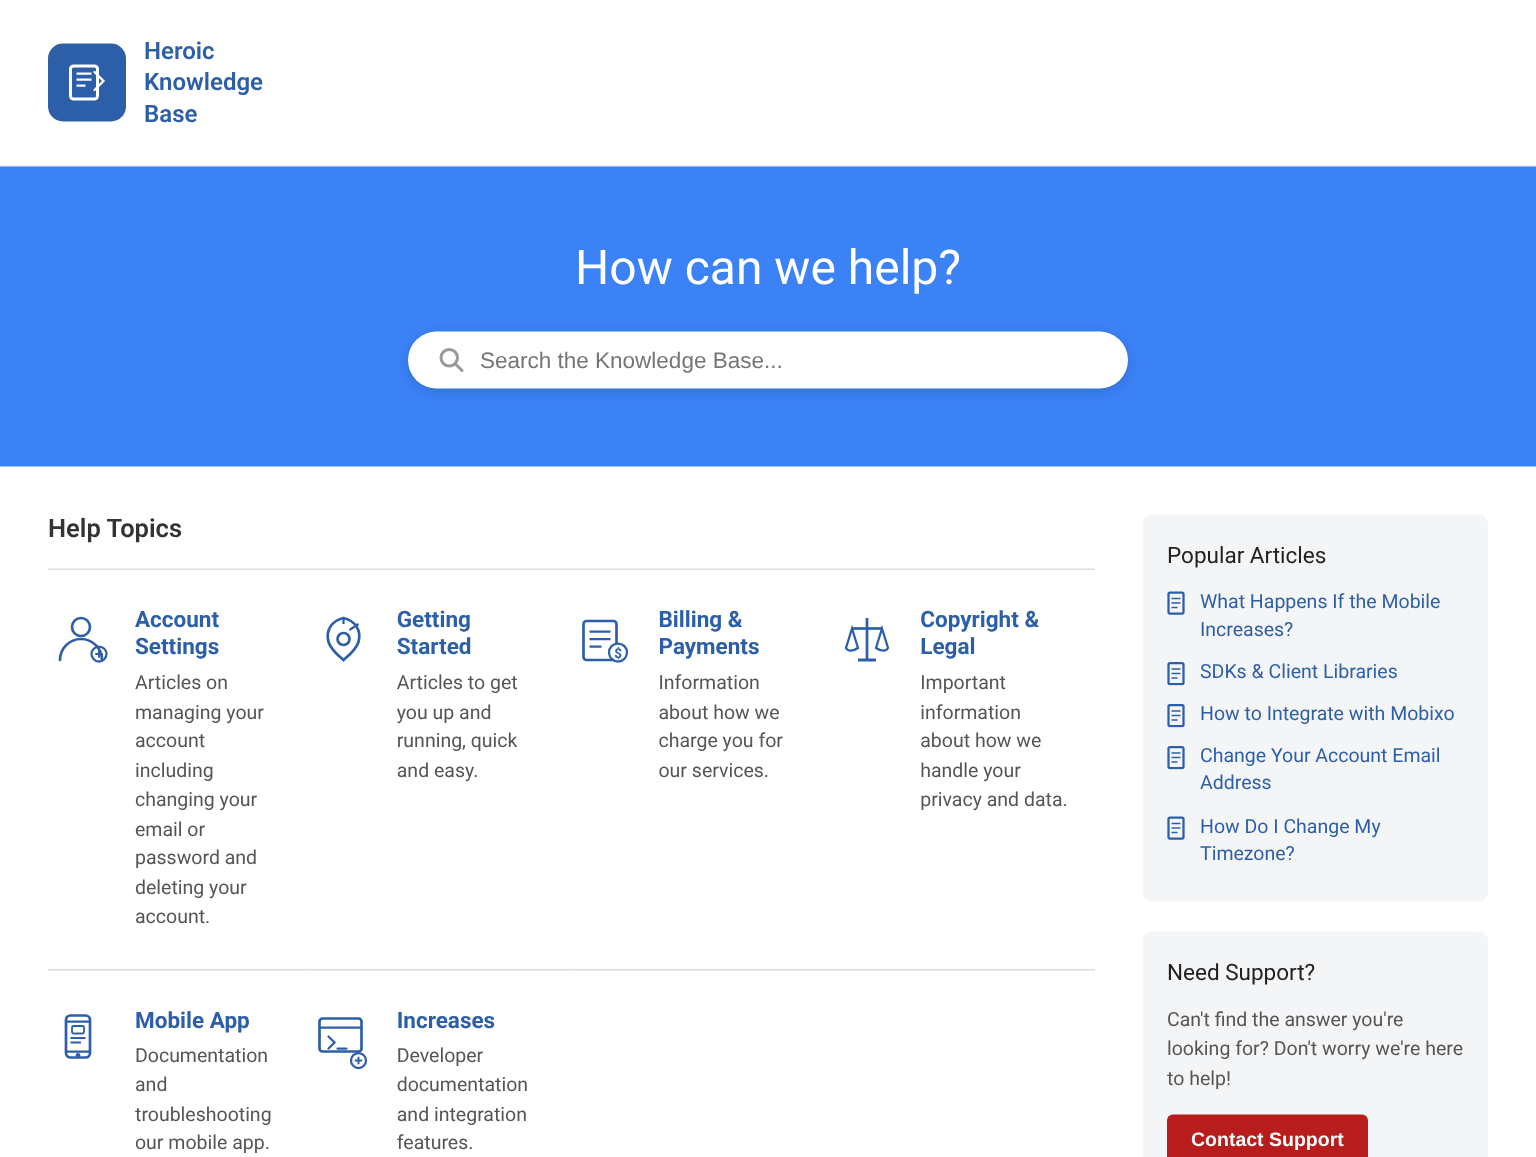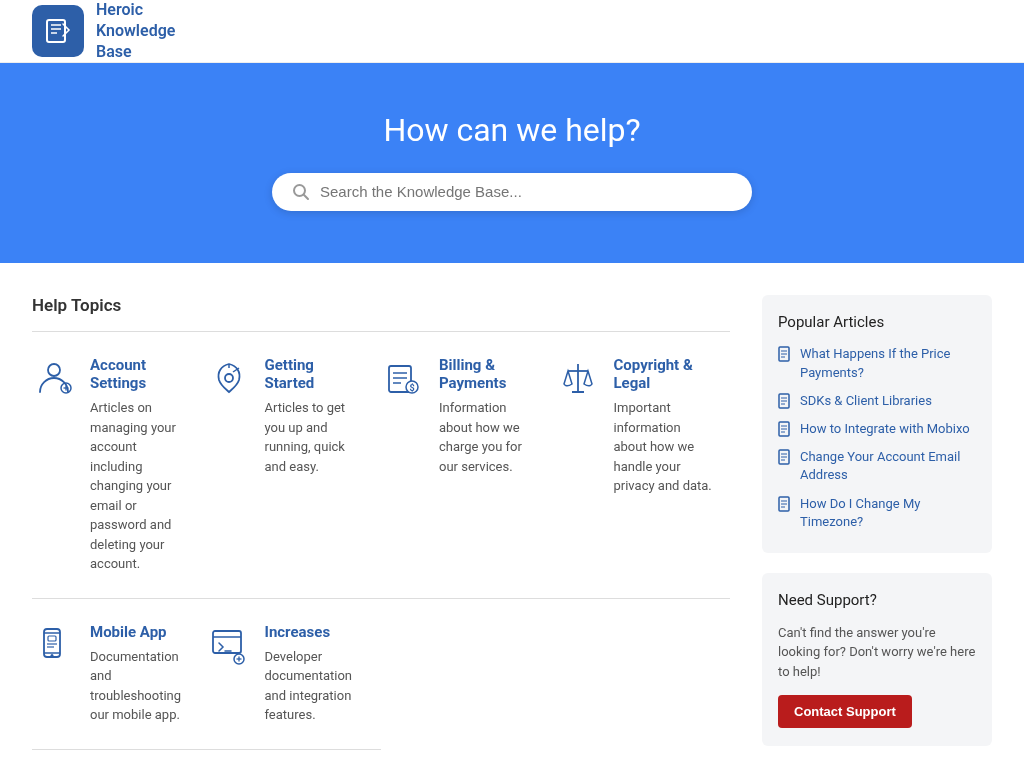--- a/index.html
+++ b/index.html
@@ -2,21 +2,21 @@
 <html><head>
   <meta charset="utf-8">
   <style>
     * { box-sizing: border-box; margin: 0; padding: 0; }
     body { font-family: -apple-system, BlinkMacSystemFont, 'Segoe UI', Roboto, sans-serif; background: #fff; color: #333; }
 
     
     .header {
       display: flex;
       align-items: center;
-      padding: 0 32px;
+      padding: 24px 32px;
       border-bottom: 1px solid #eee;
       background: #fff;
     }
     .logo-box {
       display: flex;
       align-items: center;
       gap: 12px;
     }
     .logo-icon-wrap {
       background: #2d5fa8;
@@ -47,21 +47,21 @@
       margin-bottom: 24px;
     }
     .search-wrap {
       display: flex;
       justify-content: center;
     }
     .search-bar {
       background: #fff;
       border-radius: 30px;
       display: flex;
-      align-items: flex-start;
+      align-items: center;
       padding: 10px 20px;
       width: 480px;
       gap: 10px;
       box-shadow: 0 2px 8px rgba(0,0,0,0.15);
     }
     .search-icon-svg {
       color: #999;
       flex-shrink: 0;
     }
     .search-input {
@@ -316,21 +316,21 @@
     <div class="sidebar-card">
       <div class="sidebar-card-title">Popular Articles</div>
       <ul class="popular-list">
         <li>
           <svg class="doc-icon" width="14" height="16" viewBox="0 0 14 16" fill="none">
             <rect x="1" y="1" width="10" height="14" rx="1" stroke="#2d5fa8" stroke-width="1.5" fill="none"></rect>
             <line x1="3" y1="5" x2="9" y2="5" stroke="#2d5fa8" stroke-width="1"></line>
             <line x1="3" y1="8" x2="9" y2="8" stroke="#2d5fa8" stroke-width="1"></line>
             <line x1="3" y1="11" x2="7" y2="11" stroke="#2d5fa8" stroke-width="1"></line>
           </svg>
-          <span>What Happens If the Price Payments?</span>
+          <span>What Happens If the Mobile Increases?</span>
         </li>
         <li>
           <svg class="doc-icon" width="14" height="16" viewBox="0 0 14 16" fill="none">
             <rect x="1" y="1" width="10" height="14" rx="1" stroke="#2d5fa8" stroke-width="1.5" fill="none"></rect>
             <line x1="3" y1="5" x2="9" y2="5" stroke="#2d5fa8" stroke-width="1"></line>
             <line x1="3" y1="8" x2="9" y2="8" stroke="#2d5fa8" stroke-width="1"></line>
             <line x1="3" y1="11" x2="7" y2="11" stroke="#2d5fa8" stroke-width="1"></line>
           </svg>
           <span>SDKs &amp; Client Libraries</span>
         </li>

